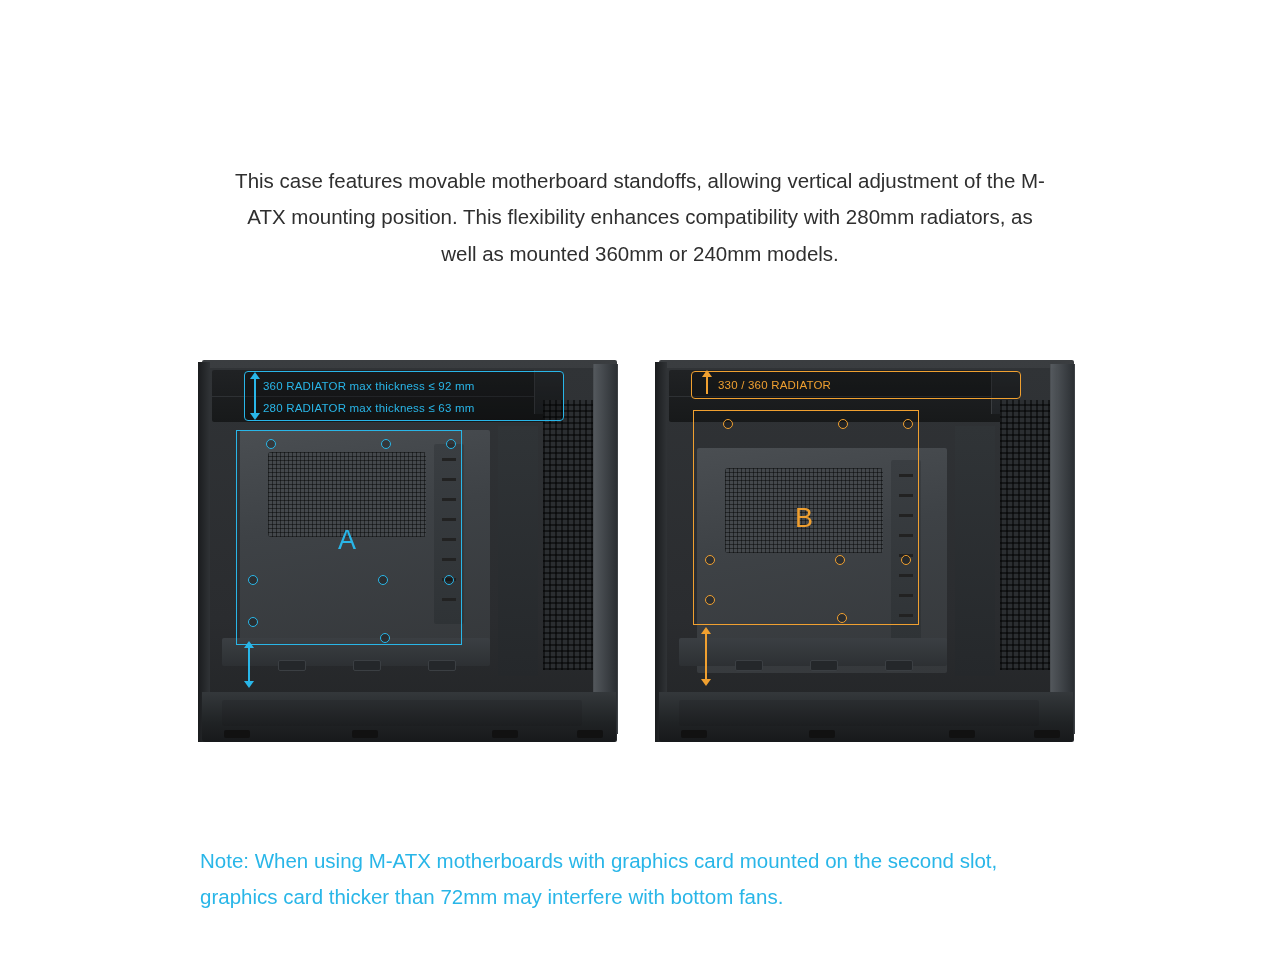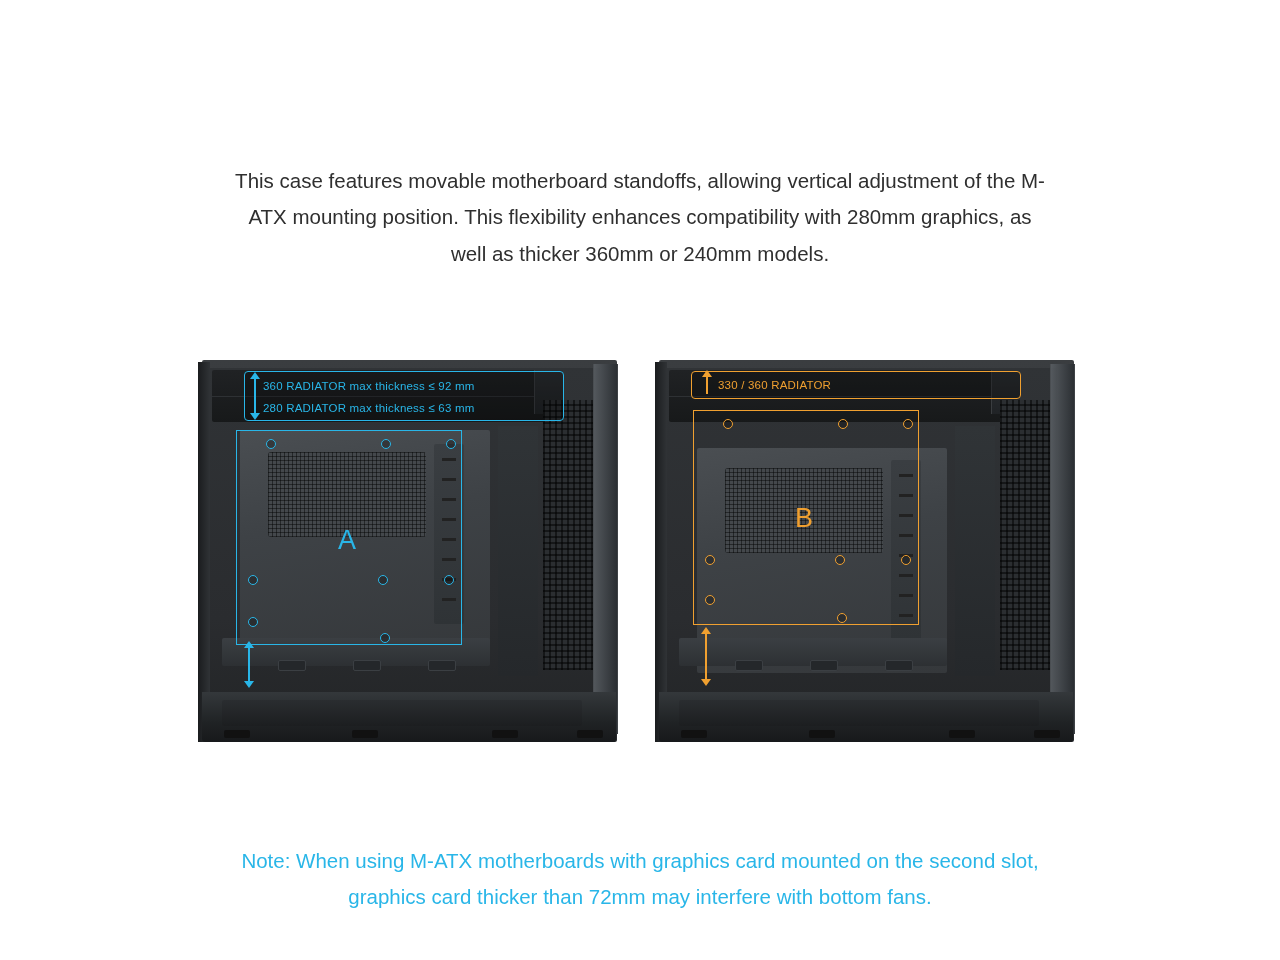--- a/index.html
+++ b/index.html
@@ -40,21 +40,20 @@
     font-size: 20.5px;
     line-height: 1.8;
     color: #2f2f2f;
     font-weight: 400;
   }
   .note {
     position: absolute;
     top: 822px;
     left: 200px;
     width: 880px;
-    text-align: center;
     font-size: 20.5px;
     line-height: 1.8;
     color: #29b6e8;
     font-weight: 400;
   }
 
   
   .figures {
     position: absolute;
     top: 355px;
@@ -235,21 +234,21 @@
     border-left:5px solid transparent;
     border-right:5px solid transparent;
   }
 </style>
 </head>
 <body>
 
 <div class="page">
 
 
-  <p class="intro">This case features movable motherboard standoffs, allowing vertical adjustment of the M-ATX mounting position. This flexibility enhances compatibility with 280mm graphics, as well as thicker 360mm or 240mm models.</p>
+  <p class="intro">This case features movable motherboard standoffs, allowing vertical adjustment of the M-ATX mounting position. This flexibility enhances compatibility with 280mm radiators, as well as mounted 360mm or 240mm models.</p>
 
   <div class="figures">
 
     <div class="case case-a">
       <div class="shell">
         <div class="side-panel"></div>
         <div class="outer-frame"></div>
         <div class="inner-cavity"></div>
         <div class="top-bar">
             <div class="seam"></div>

